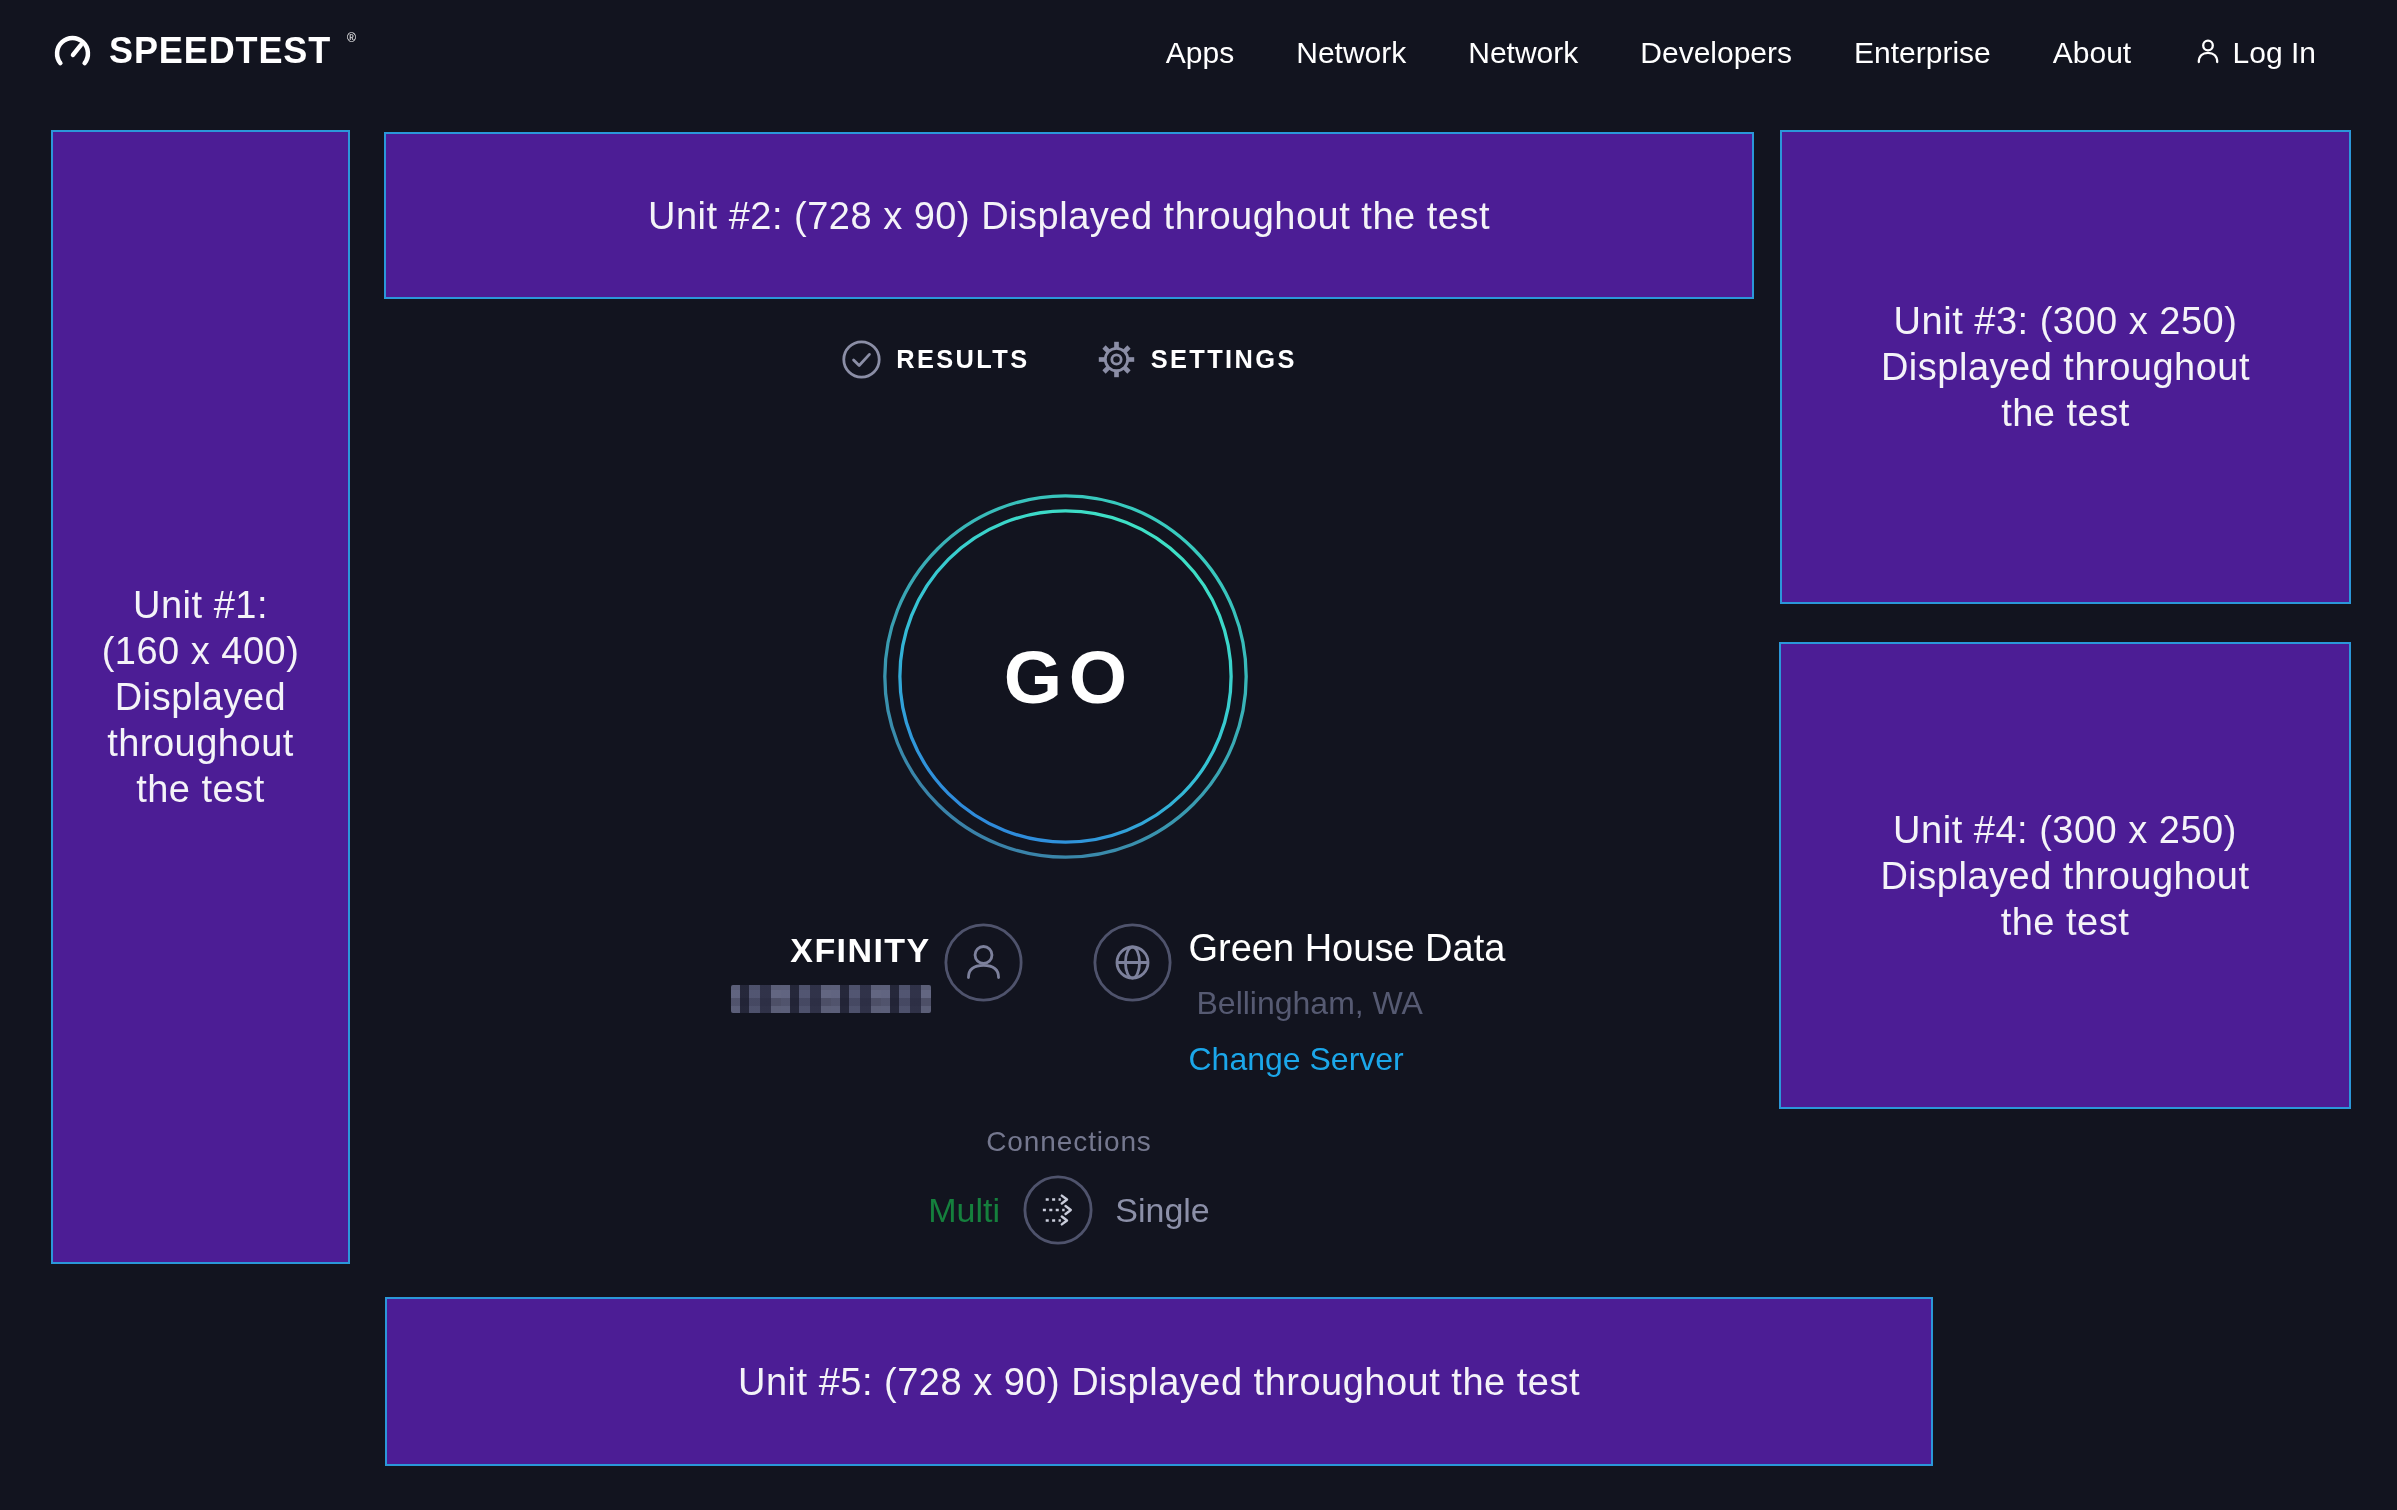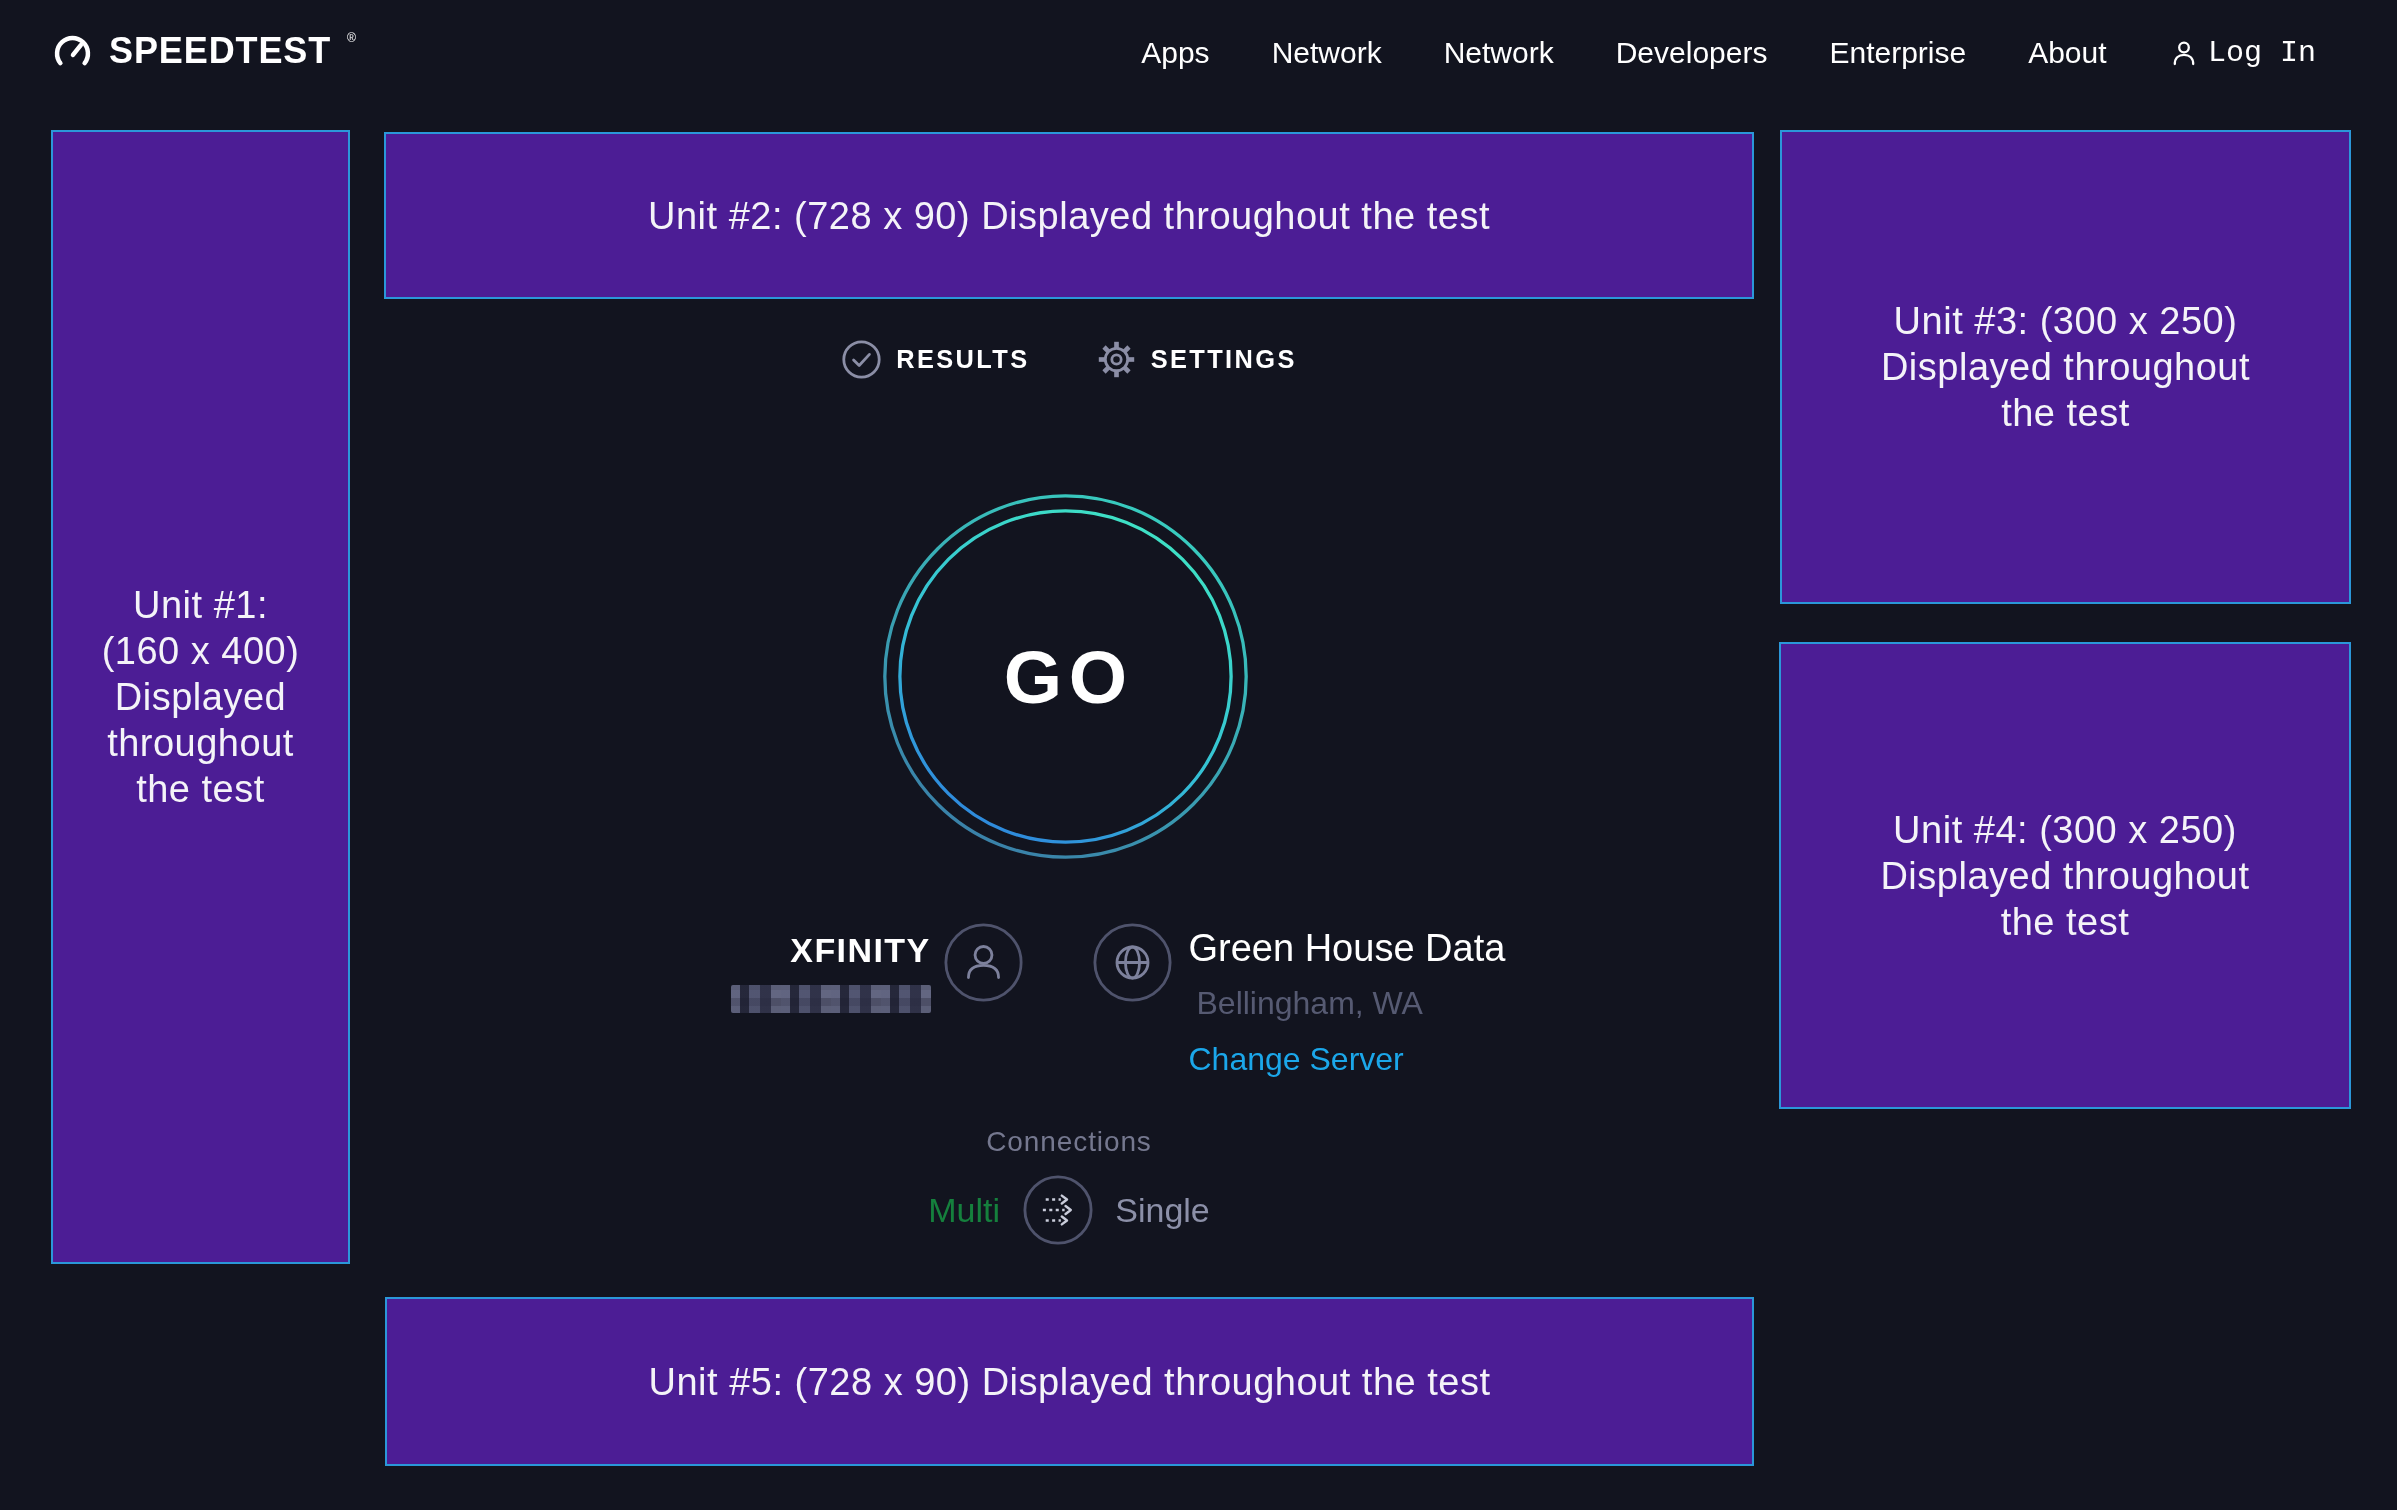--- a/index.html
+++ b/index.html
@@ -17,41 +17,41 @@
     position:absolute; left:0; top:0; width:2397px; height:105px;
     display:flex; align-items:center;
     padding:0 81px 0 51px;
   }
   .logo { display:flex; align-items:flex-start; gap:15px; cursor:pointer; }
   .logo svg { display:block; margin-top:1.9px; }
   .logo .wordmark { font-size:36px; font-weight:700; letter-spacing:0.9px; line-height:41px; }
   .logo .tm { font-size:12.2px; line-height:12.2px; margin-top:1.9px; margin-left:0.9px; }
   .nav { margin-left:auto; display:flex; align-items:center; gap:62px; }
   .nav-item { font-size:30px; font-weight:400; color:#ffffff; cursor:pointer; white-space:nowrap; }
-  .login { display:flex; align-items:center; gap:9.4px; cursor:pointer;font-family:Liberation Mono, monospace; }
+  .login { display:flex; align-items:flex-start; gap:9.4px; cursor:pointer; }
   .login svg { display:block; }
 
   
   .ad {
     position:absolute;
     background:#4c1d95;
     border:2.8px solid #2b97d9;
     display:flex; align-items:center; justify-content:center;
     text-align:center;
     cursor:pointer;
   }
   .ad .ad-text {
     color:#f4f3f8; font-size:38px; line-height:46px;
     white-space:pre-line; letter-spacing:0.5px;
   }
   #ad1 { left:51px;   top:130px;  width:299px;  height:1134px; }
   #ad2 { left:384px;  top:132px;  width:1370px; height:167px;  }
   #ad3 { left:1780px; top:130px;  width:571px;  height:474px;  }
   #ad4 { left:1779px; top:642px;  width:572px;  height:467px;  }
-  #ad5 { left:385px;  top:1297px; width:1369px; height:169px;  }
+  #ad5 { left:385px;  top:1297px; width:1548px; height:169px;  }
 
   
   .tabs {
     position:absolute; left:384px; top:339px; width:1370px;
     display:flex; justify-content:center; gap:66px;
   }
   .tab { display:flex; align-items:center; gap:14px; cursor:pointer; }
   .tab svg { display:block; }
   .tab .tab-label { font-size:25.4px; font-weight:700; letter-spacing:2.4px; color:#ffffff; }
 

